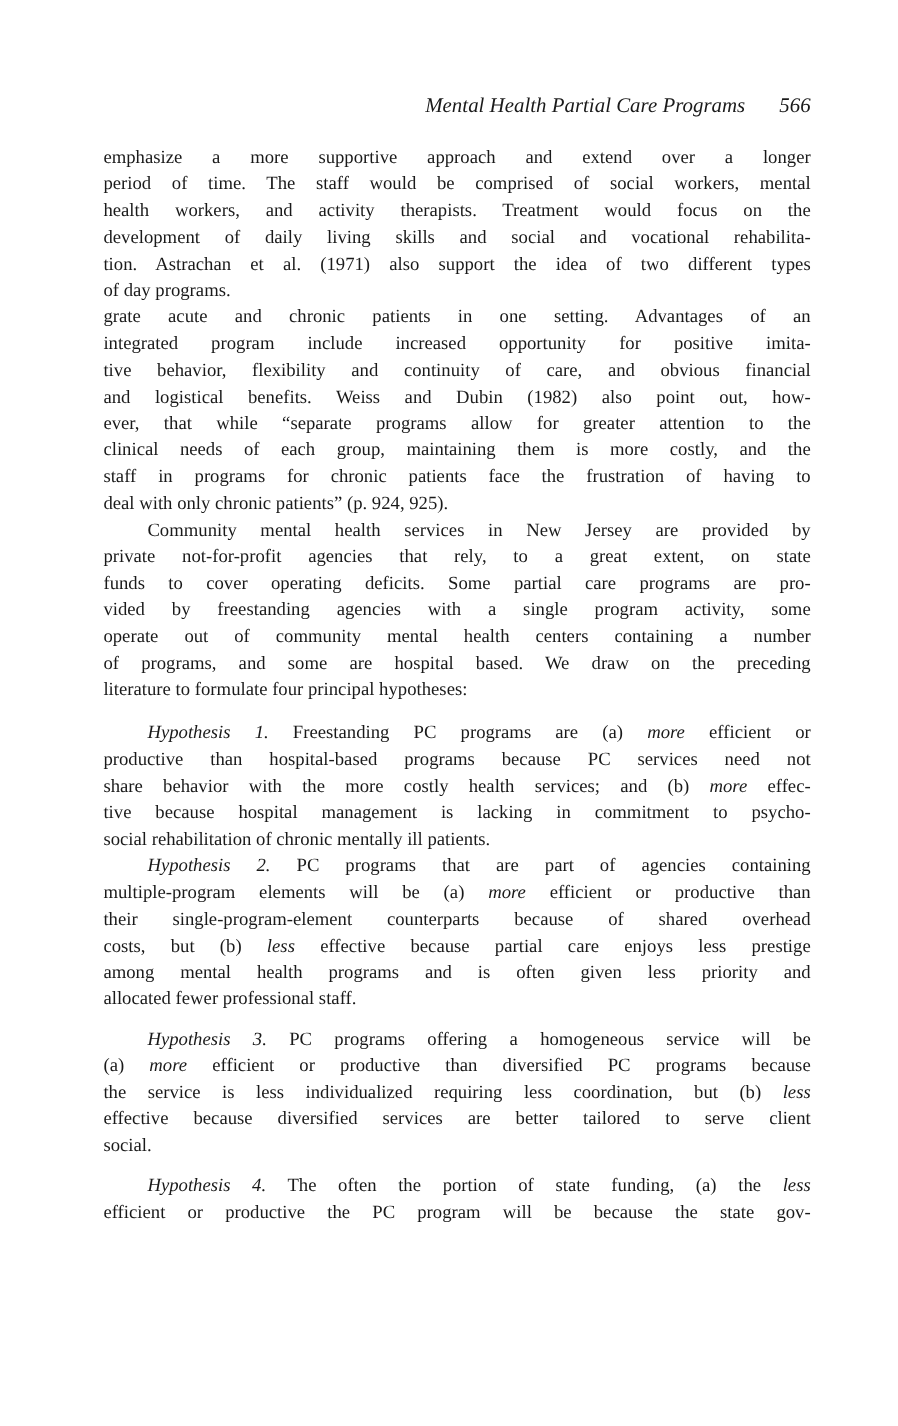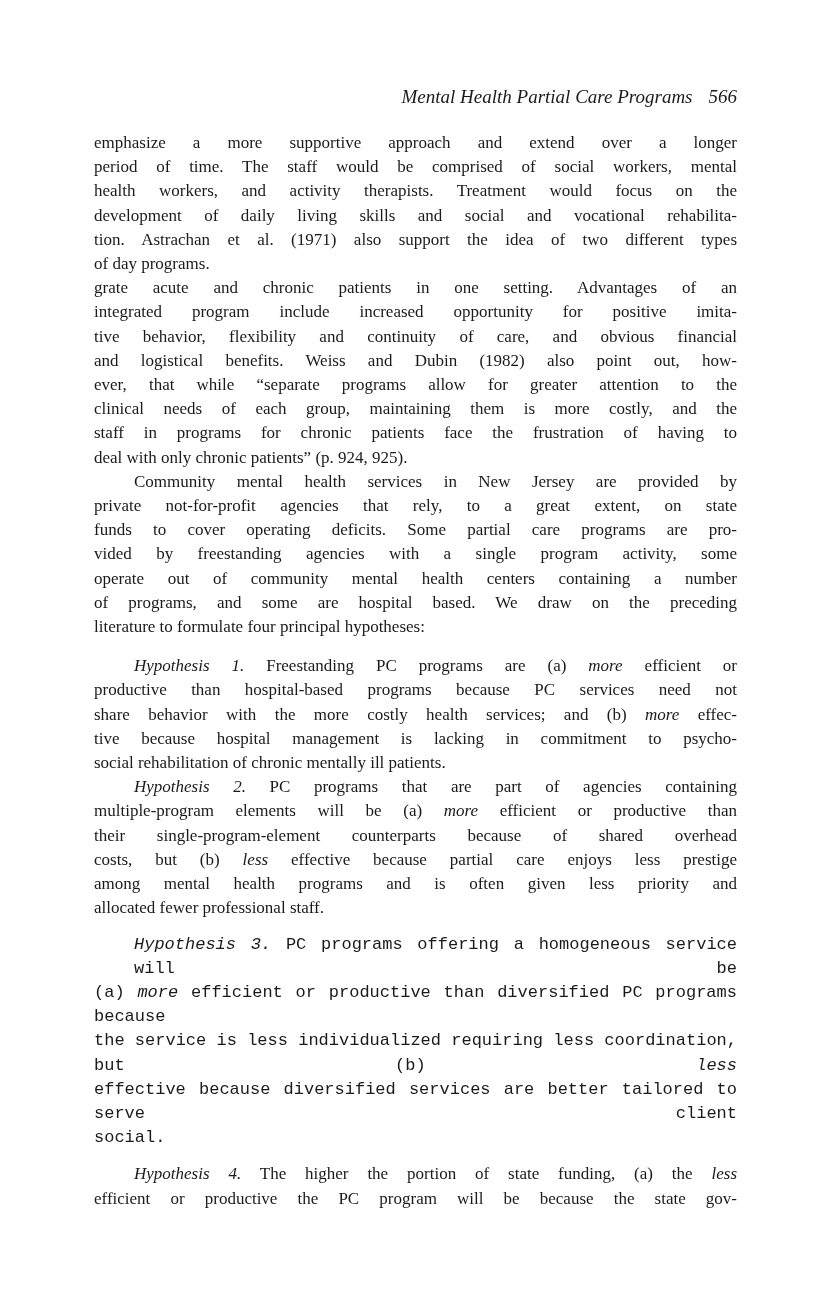--- a/index.html
+++ b/index.html
@@ -21,21 +21,21 @@
       top: 0;
       width: 643px;
     }
     .running-head {
       position: absolute;
       top: 86px;
       right: 0;
       font-size: 19px;
       font-style: italic;
       display: flex;
-      gap: 16px;
+      gap: 31px;
       white-space: nowrap;
     }
     .running-head .folio {
       font-style: italic;
     }
     .body-text {
       position: absolute;
       top: 131px;
       left: 0;
       width: 643px;
@@ -99,27 +99,27 @@
           <span class="line last"><span>social rehabilitation of chronic mentally ill patients.</span></span>
         </div>
         <div style="margin-top: 0;">
           <span class="line ind"><span class="it">Hypothesis 2.</span><span> PC programs that are part of agencies containing</span></span>
           <span class="line"><span>multiple-program elements will be (a) </span><span class="it">more</span><span> efficient or productive than</span></span>
           <span class="line"><span>their single-program-element counterparts because of shared overhead</span></span>
           <span class="line"><span>costs, but (b) </span><span class="it">less</span><span> effective because partial care enjoys less prestige</span></span>
           <span class="line"><span>among mental health programs and is often given less priority and</span></span>
           <span class="line last"><span>allocated fewer professional staff.</span></span>
         </div>
-        <div style="margin-top: 12px; font-family: Liberation Mono, monospace;">
+        <div style="margin-top: 12px;">
           <span class="line ind"><span class="it">Hypothesis 3.</span><span> PC programs offering a homogeneous service will be</span></span>
           <span class="line"><span>(a) </span><span class="it">more</span><span> efficient or productive than diversified PC programs because</span></span>
           <span class="line"><span>the service is less individualized requiring less coordination, but (b) </span><span class="it">less</span></span>
           <span class="line"><span>effective because diversified services are better tailored to serve client</span></span>
           <span class="line last"><span>social.</span></span>
         </div>
         <div style="margin-top: 12px;">
-          <span class="line ind"><span class="it">Hypothesis 4.</span><span> The higher the portion of state funding, (a) the </span><span class="it">less</span></span>
+          <span class="line ind"><span class="it">Hypothesis 4.</span><span> The often the portion of state funding, (a) the </span><span class="it">less</span></span>
           <span class="line"><span>efficient or productive the PC program will be because the state gov-</span></span>
         </div>
       </div>
   </div>
 
 </div>
 
 </body></html>

